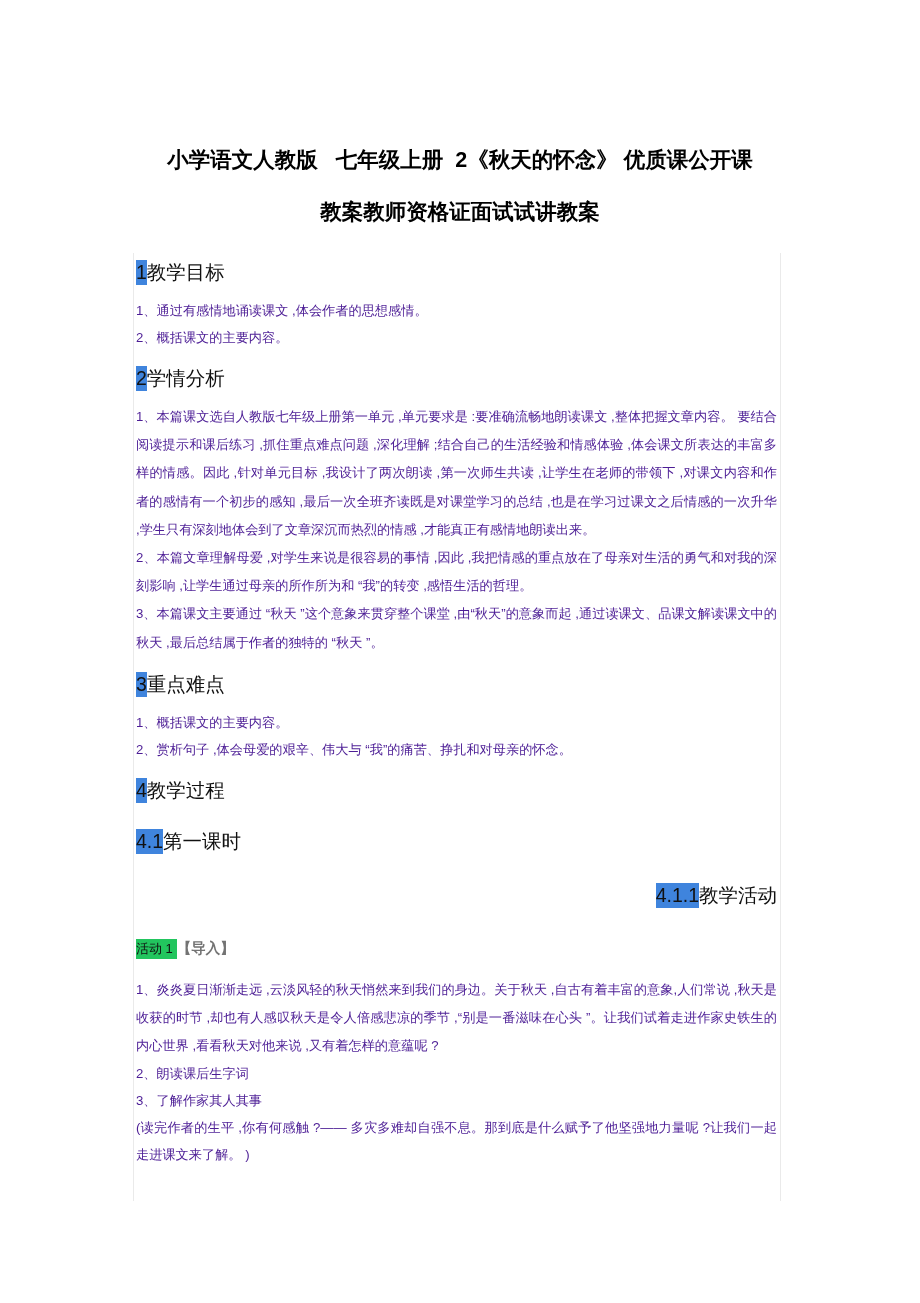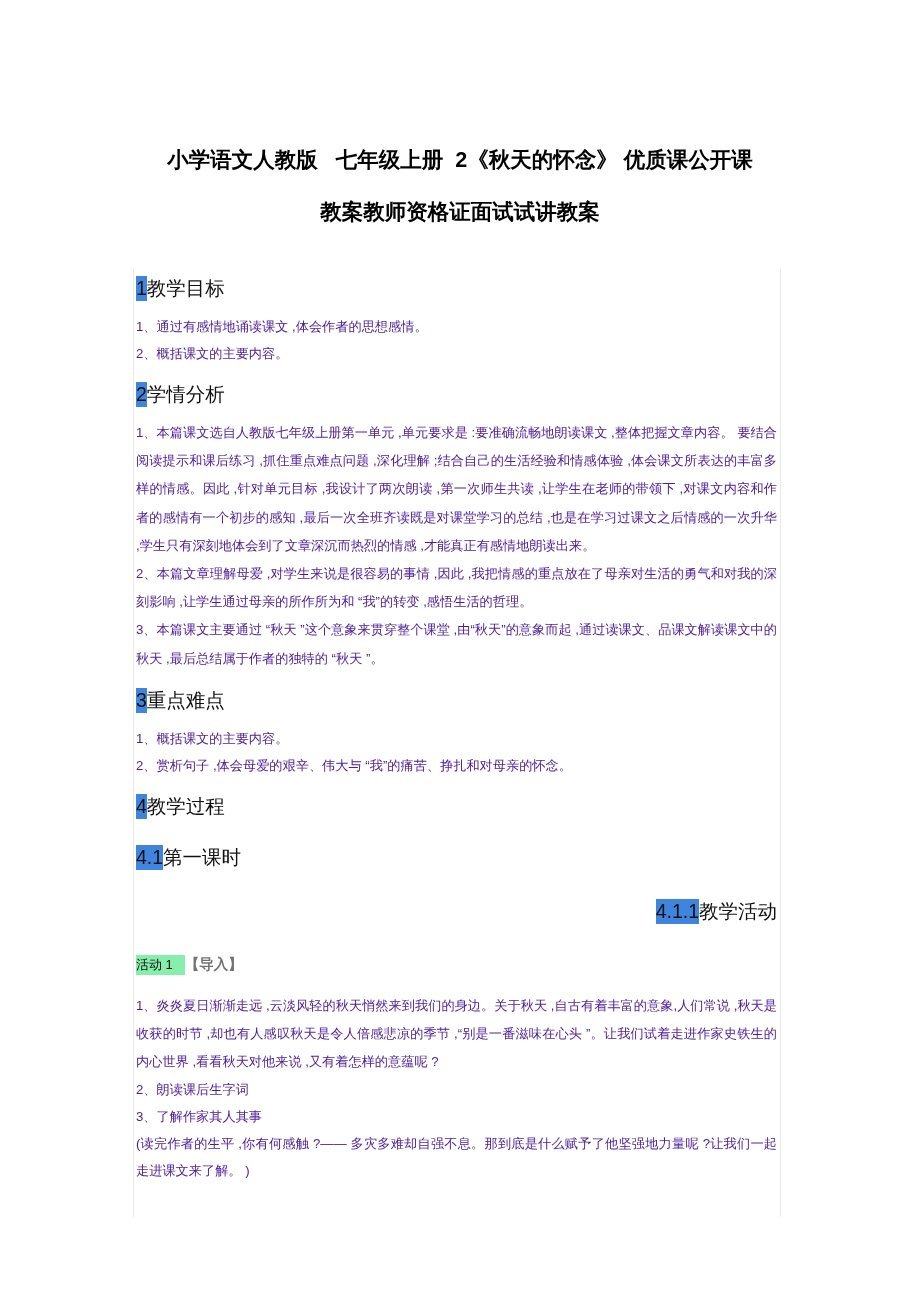--- a/index.html
+++ b/index.html
@@ -36,21 +36,21 @@
   }
   .doc-title .title-line {
     display: block;
     white-space: pre;
   }
 
   
   .content-box {
     position: absolute;
     left: 133px;
-    top: 253px;
+    top: 237px;
     width: 648px;
     height: 948px;
     border-left: 1px solid #eaeaea;
     border-right: 1px solid #eaeaea;
     box-sizing: border-box;
     padding: 0;
   }
   .content-inner {
     padding: 0 3px 0 2px;
   }
@@ -106,23 +106,23 @@
   .sp-16 { height: 16px; }
 
   
   .activity-line {
     margin: 0;
     font-size: 13.6px;
     line-height: 30px;
     white-space: pre;
   }
   .activity-hl {
-    background: #86efac;
+    background: #22c55e;
     color: #111;
-    padding: 2px 12px 3px 0;
+    padding: 2px 4px 3px 0;
     font-size: 13px;
   }
   .activity-rest {
     color: #737373;
     font-weight: bold;
     font-size: 14.5px;
   }
 </style>
 </head>
 <body>

